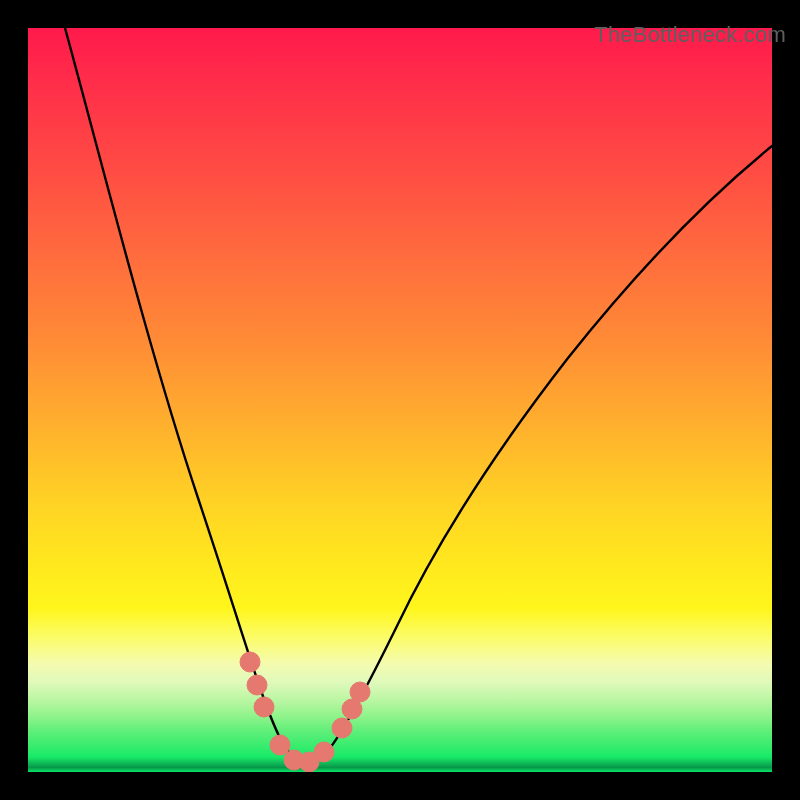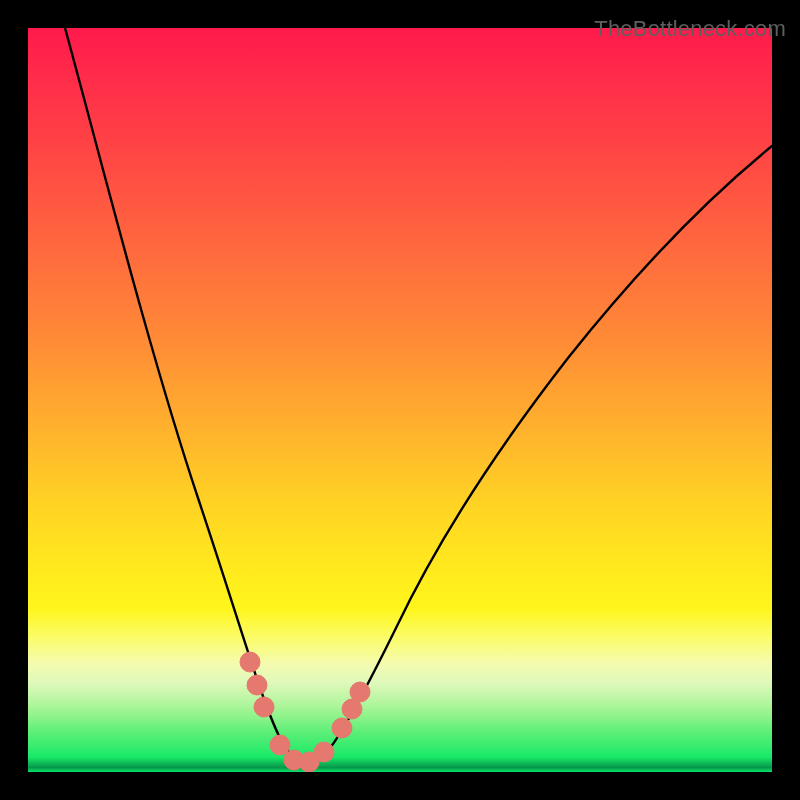--- a/index.html
+++ b/index.html
@@ -54,21 +54,21 @@
     );
   }
   .curve-svg {
     position: absolute;
     inset: 0;
     width: 744px;
     height: 744px;
   }
   .watermark {
     position: absolute;
-    top: 16px;
+    top: 22px;
     right: 14px;
     color: #5f5f5f;
     font-size: 22px;
     letter-spacing: 0.2px;
     font-weight: 400;
   }
 </style>
 </head>
 <body>
 

